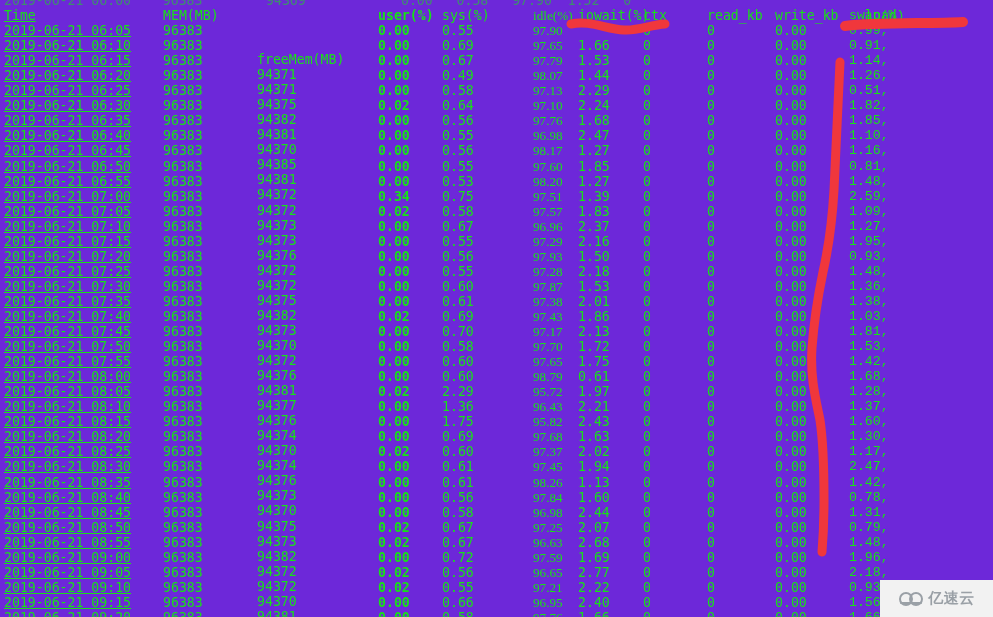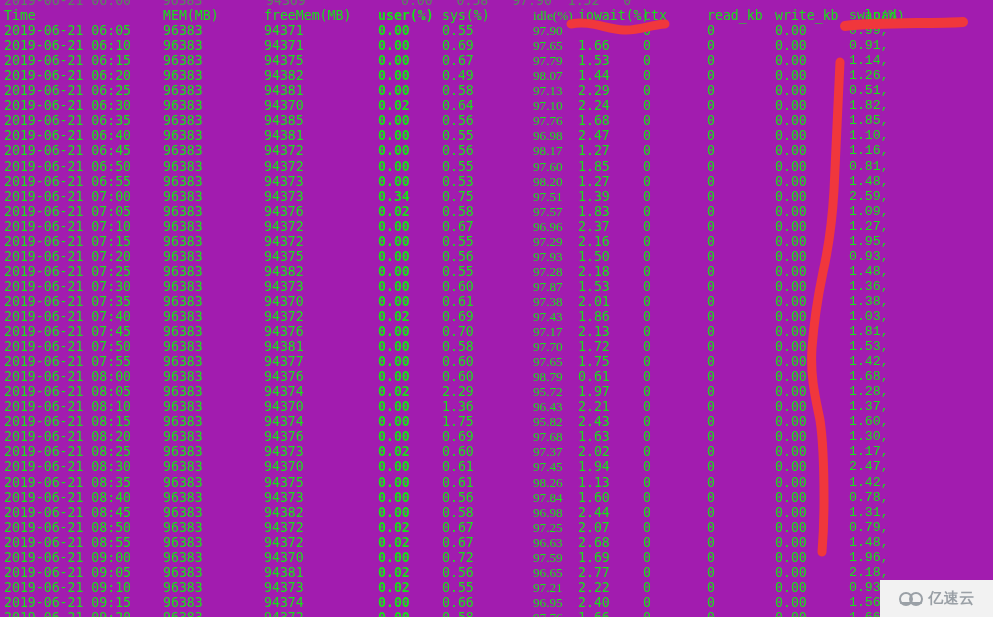--- a/index.html
+++ b/index.html
@@ -14,21 +14,21 @@
     position: relative;
     font-family: "DejaVu Sans Mono", "Liberation Mono", monospace;
   }
 
   #terminal {
     position: absolute;
     left: 0;
     top: 0;
     width: 993px;
     height: 617px;
-    background: #a21caf;
+    background: #6d28d9;
     overflow: hidden;
   }
 
   .term-inner {
     position: absolute;
     left: 0;
     top: -7px;
     width: 993px;
   }
 
@@ -48,23 +48,23 @@
     opacity: 0.55;
   }
 
   .cell {
     position: absolute;
     top: 0;
     white-space: pre;
   }
 
   
-  .c-time    { left: 4px; }
+  .c-time    { left: 4px; text-decoration: underline; }
   .c-mem     { left: 163px; }
-  .c-free    { left: 264px; }
+  .c-free    { left: 257px; margin-top: 44px; }
   .c-user    { left: 378px; font-weight: bold; }
   .c-sys     { left: 442px; }
   .c-idle    { left: 533px; font-family: Liberation Serif, serif; }
   .c-iowait  { left: 578px; }
   .c-ctx     { left: 643px; text-align: right; }
   .c-read    { left: 707px; }
   .c-write   { left: 775px; }
   .c-swap    { left: 849px; font-family: Liberation Mono, monospace; }
   .c-load    { left: 865px; }
 

